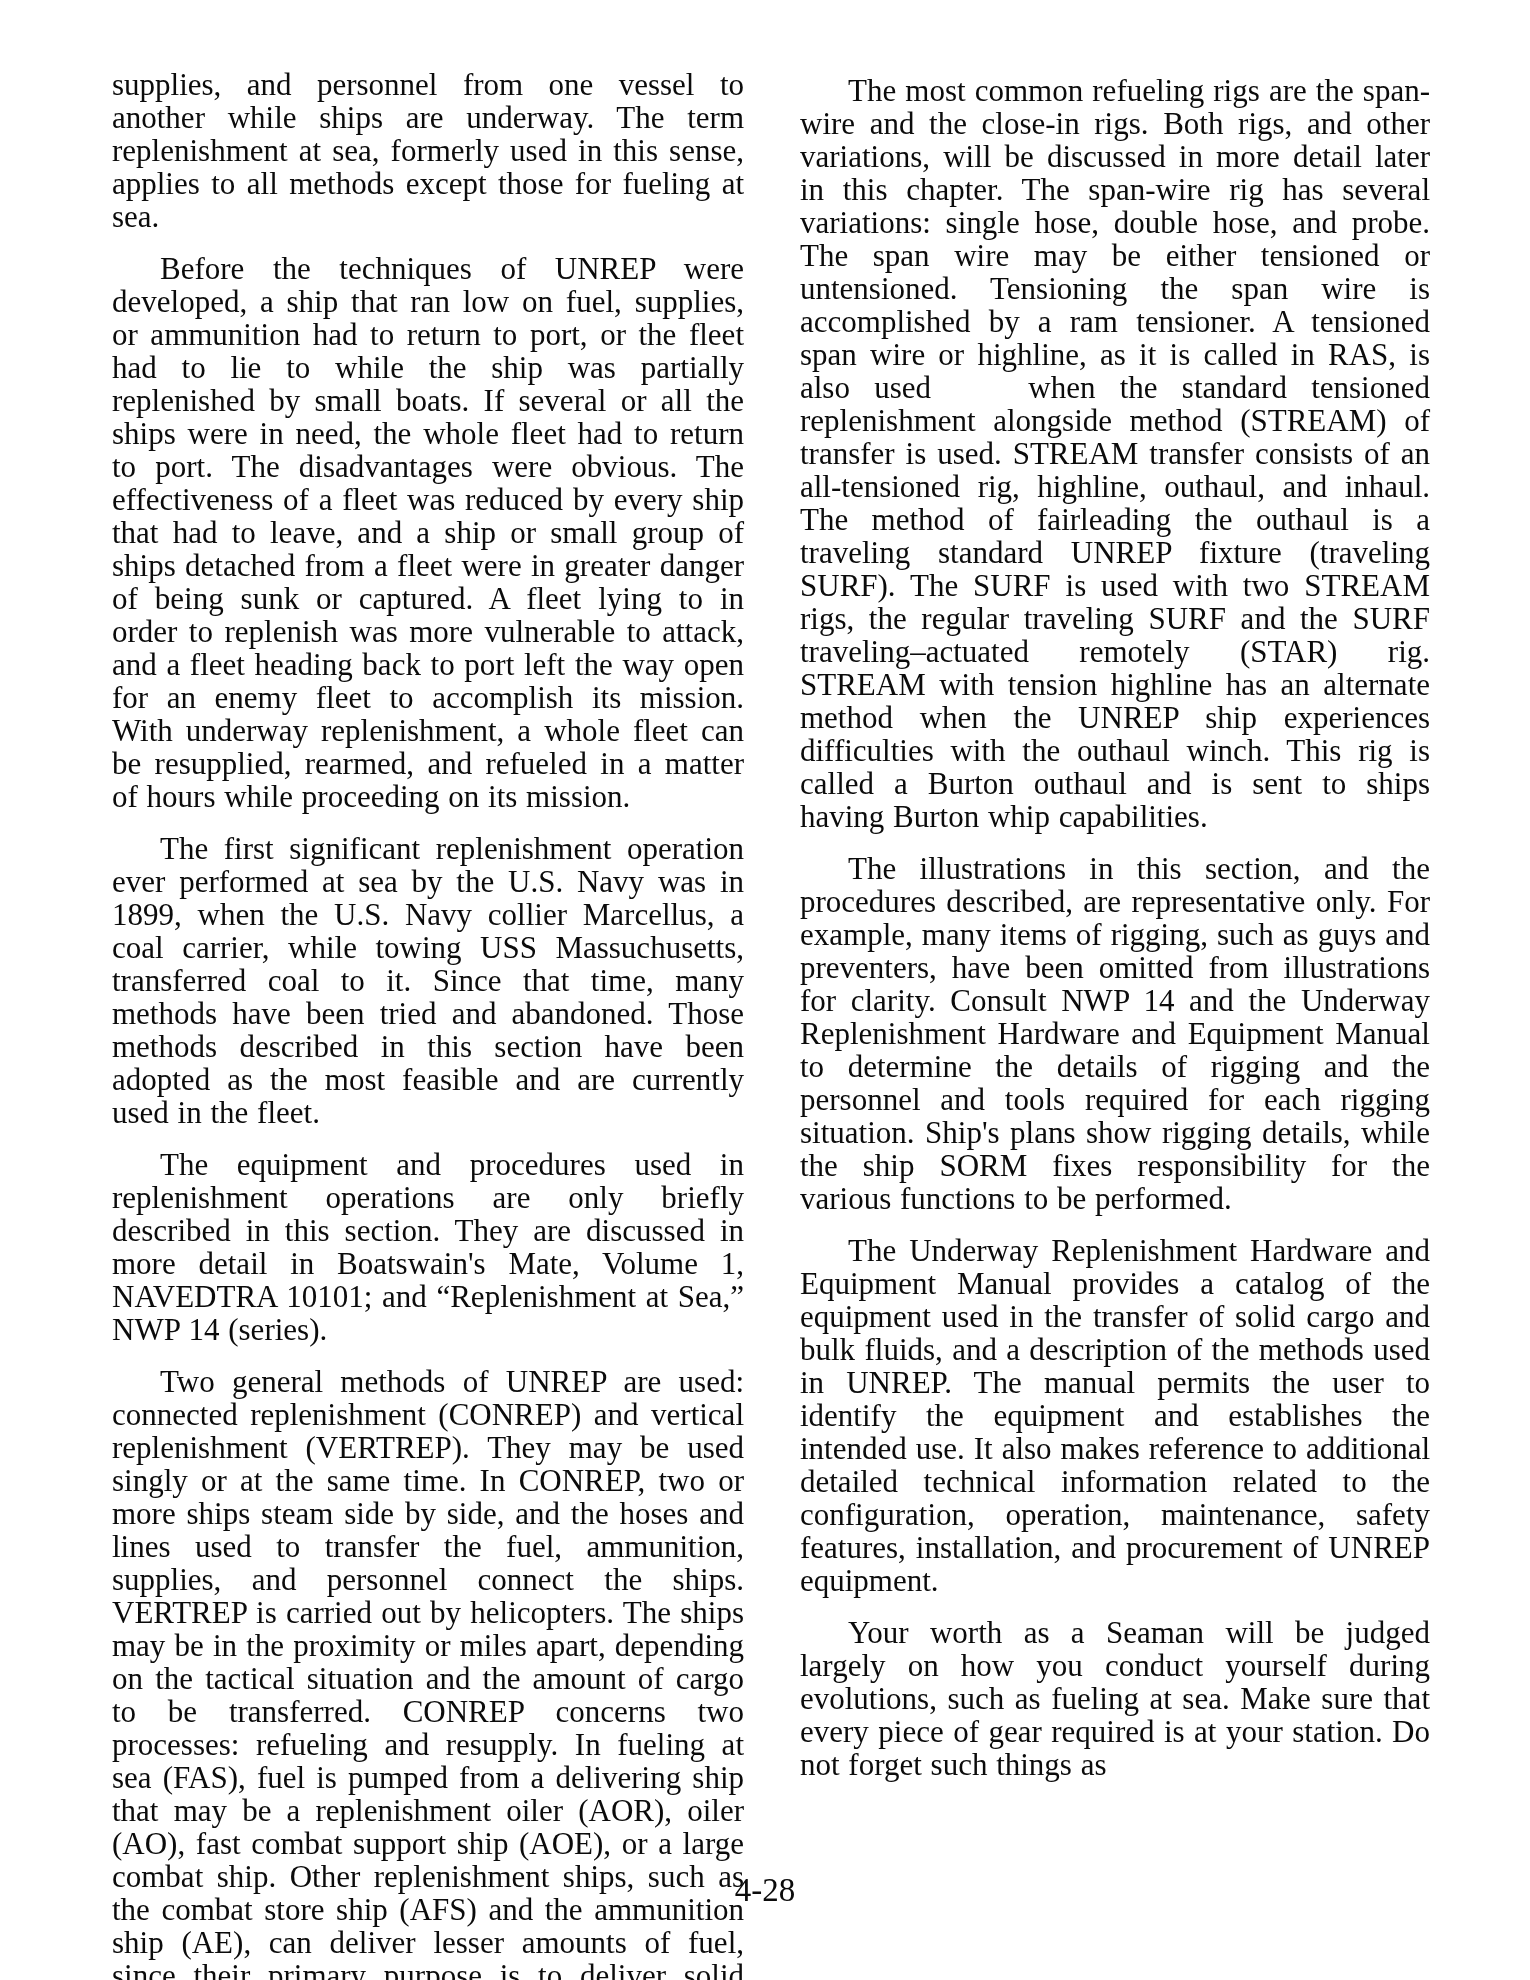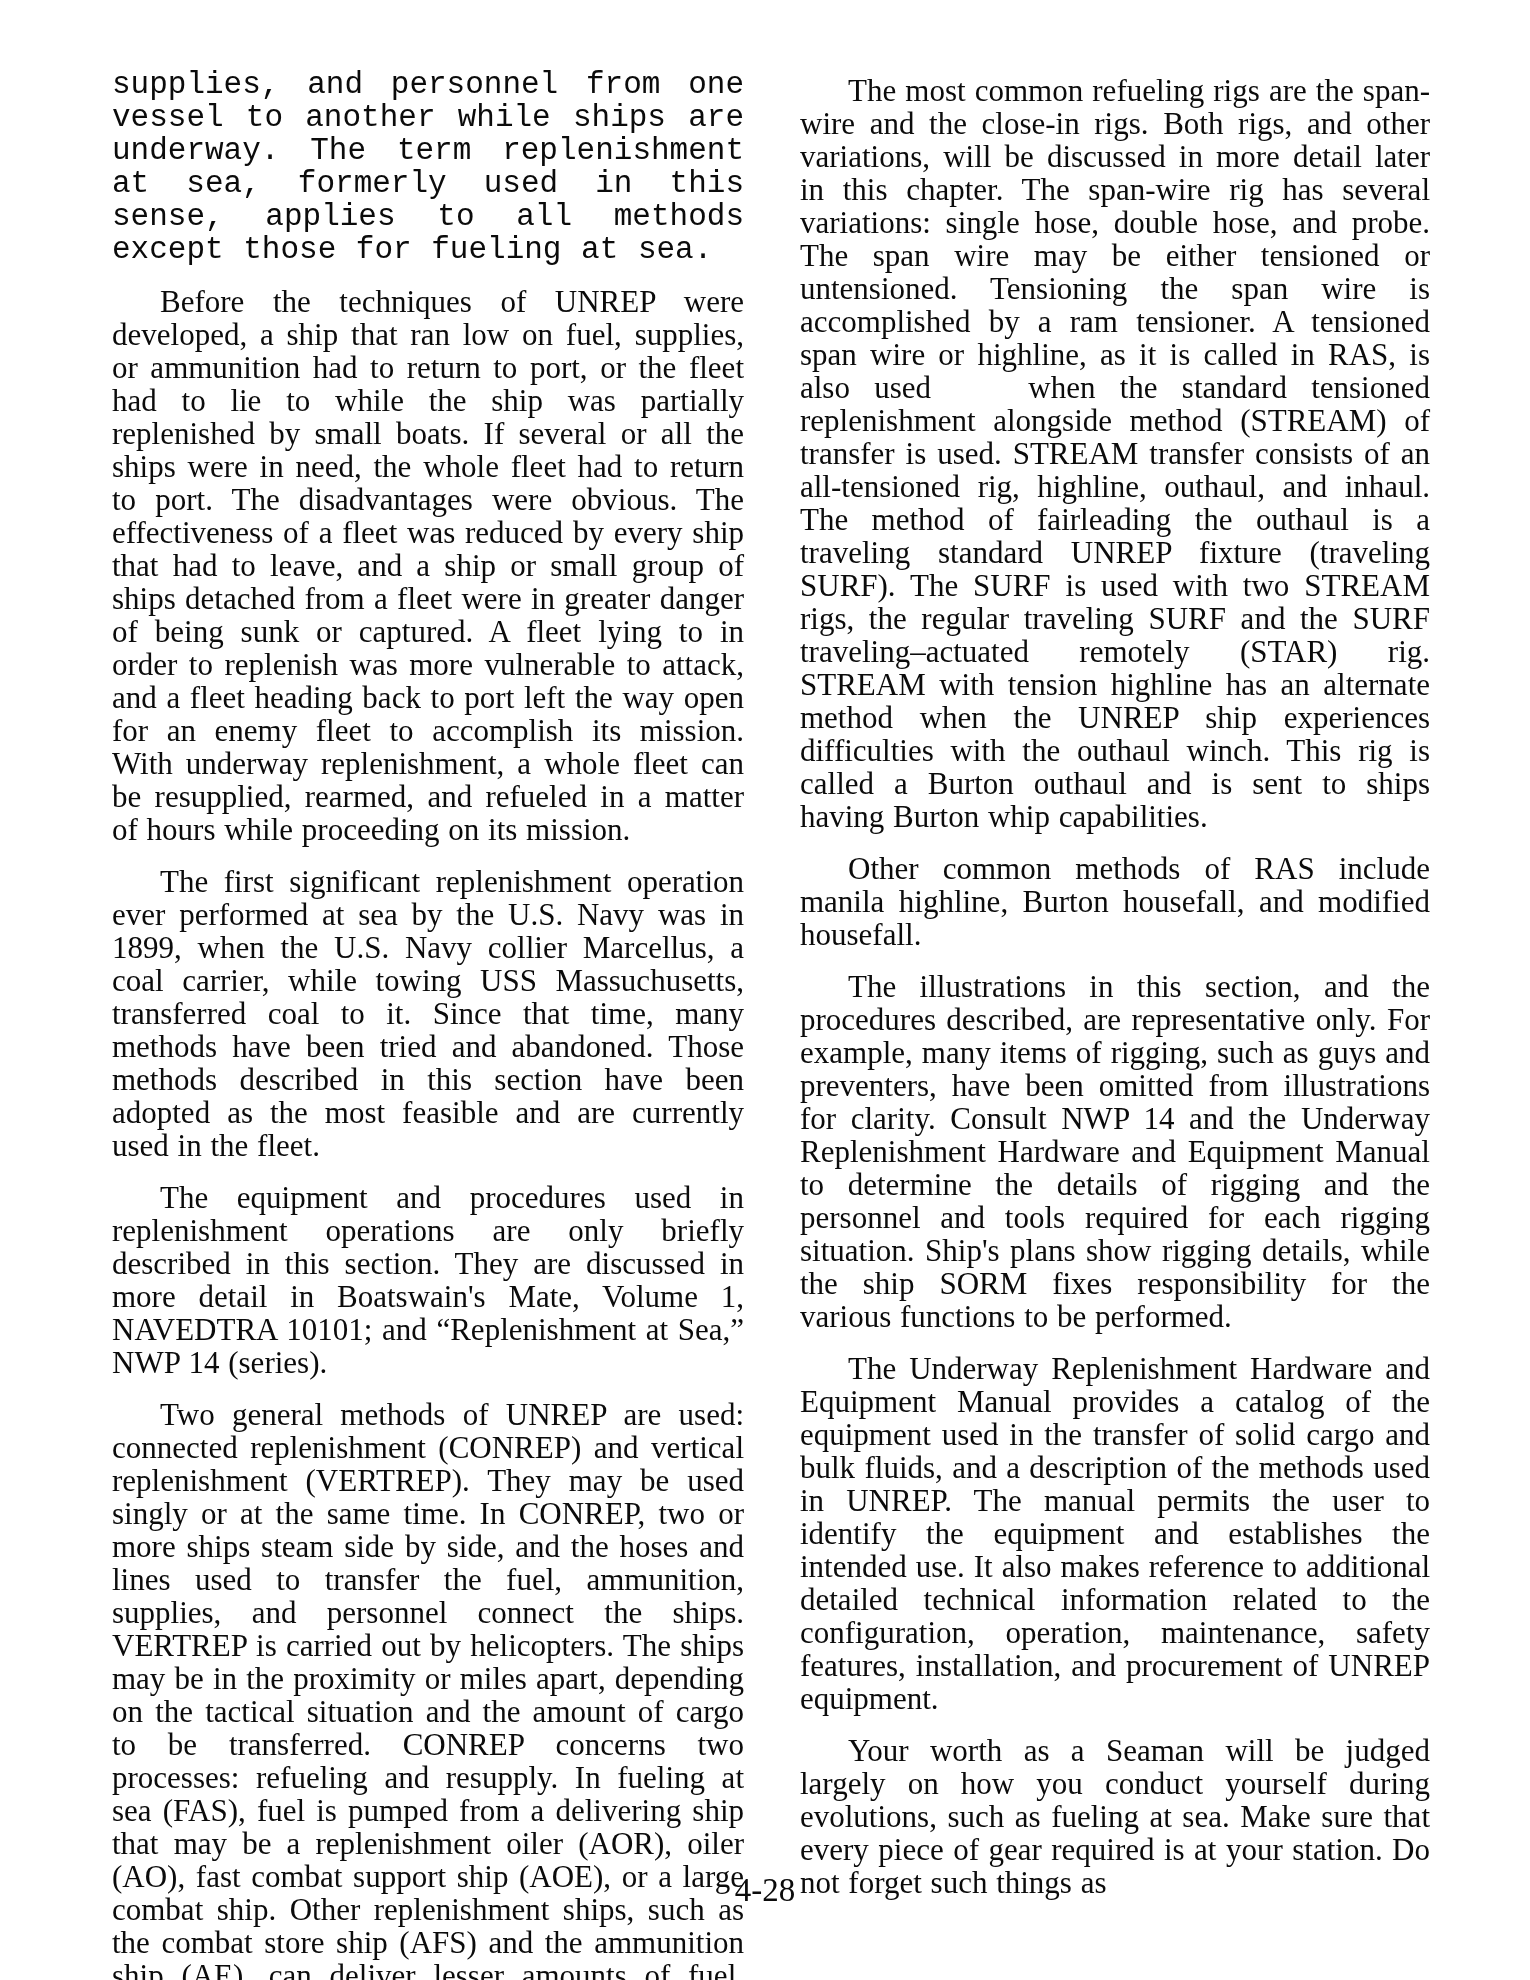--- a/index.html
+++ b/index.html
@@ -35,21 +35,20 @@
     width: 630px;
   }
   .column p {
     margin: 0 0 19px 0;
   }
   .column p.indent {
     text-indent: 48px;
   }
   .column p.noindent {
     text-indent: 0;
-    font-family: Liberation Mono, monospace;
   }
   .page-footer {
     position: absolute;
     top: 1872px;
     left: 0;
     width: 100%;
     text-align: center;
     font-size: 33px;
     line-height: 36px;
     color: #0b0b0b;
@@ -63,21 +62,20 @@
   <div class="column column-left">
     <p class="noindent">supplies, and personnel from one vessel to another while ships are underway. The term replenishment at sea, formerly used in this sense, applies to all methods except those for fueling at sea.</p>
     <p class="indent">Before the techniques of UNREP were developed, a ship that ran low on fuel, supplies, or ammunition had to return to port, or the fleet had to lie to while the ship was partially replenished by small boats. If several or all the ships were in need, the whole fleet had to return to port. The disadvantages were obvious. The effectiveness of a fleet was reduced by every ship that had to leave, and a ship or small group of ships detached from a fleet were in greater danger of being sunk or captured. A fleet lying to in order to replenish was more vulnerable to attack, and a fleet heading back to port left the way open for an enemy fleet to accomplish its mission. With underway replenishment, a whole fleet can be resupplied, rearmed, and refueled in a matter of hours while proceeding on its mission.</p>
     <p class="indent">The first significant replenishment operation ever performed at sea by the U.S. Navy was in 1899, when the U.S. Navy collier Marcellus, a coal carrier, while towing USS Massuchusetts, transferred coal to it. Since that time, many methods have been tried and abandoned. Those methods described in this section have been adopted as the most feasible and are currently used in the fleet.</p>
     <p class="indent">The equipment and procedures used in replenishment operations are only briefly described in this section. They are discussed in more detail in Boatswain's Mate, Volume 1, NAVEDTRA 10101; and “Replenishment at Sea,” NWP 14 (series).</p>
     <p class="indent">Two general methods of UNREP are used: connected replenishment (CONREP) and vertical replenishment (VERTREP). They may be used singly or at the same time. In CONREP, two or more ships steam side by side, and the hoses and lines used to transfer the fuel, ammunition, supplies, and personnel connect the ships. VERTREP is carried out by helicopters. The ships may be in the proximity or miles apart, depending on the tactical situation and the amount of cargo to be transferred. CONREP concerns two processes: refueling and resupply. In fueling at sea (FAS), fuel is pumped from a delivering ship that may be a replenishment oiler (AOR), oiler (AO), fast combat support ship (AOE), or a large combat ship. Other replenishment ships, such as the combat store ship (AFS) and the ammunition ship (AE), can deliver lesser amounts of fuel, since their primary purpose is to deliver solid cargo (supplies and ammunition) by the methods now referred to as replenishment at sea (RAS).</p>
   </div>
 
   <div class="column column-right">
     <p class="indent">The most common refueling rigs are the span-wire and the close-in rigs. Both rigs, and other variations, will be discussed in more detail later in this chapter. The span-wire rig has several variations: single hose, double hose, and probe. The span wire may be either tensioned or untensioned. Tensioning the span wire is accomplished by a ram tensioner. A tensioned span wire or highline, as it is called in RAS, is also used&nbsp;&nbsp;&nbsp; when the standard tensioned replenishment alongside method (STREAM) of transfer is used. STREAM transfer consists of an all-tensioned rig, highline, outhaul, and inhaul. The method of fairleading the outhaul is a traveling standard UNREP fixture (traveling SURF). The SURF is used with two STREAM rigs, the regular traveling SURF and the SURF traveling–actuated remotely (STAR) rig. STREAM with tension highline has an alternate method when the UNREP ship experiences difficulties with the outhaul winch. This rig is called a Burton outhaul and is sent to ships having Burton whip capabilities.</p>
-    <p class="indent">Other common methods of RAS include manila highline, Burton housefall, and modified housefall.</p>
     <p class="indent">The illustrations in this section, and the procedures described, are representative only. For example, many items of rigging, such as guys and preventers, have been omitted from illustrations for clarity. Consult NWP 14 and the Underway Replenishment Hardware and Equipment Manual to determine the details of rigging and the personnel and tools required for each rigging situation. Ship's plans show rigging details, while the ship SORM fixes responsibility for the various functions to be performed.</p>
     <p class="indent">The Underway Replenishment Hardware and Equipment Manual provides a catalog of the equipment used in the transfer of solid cargo and bulk fluids, and a description of the methods used in UNREP. The manual permits the user to identify the equipment and establishes the intended use. It also makes reference to additional detailed technical information related to the configuration, operation, maintenance, safety features, installation, and procurement of UNREP equipment.</p>
     <p class="indent">Your worth as a Seaman will be judged largely on how you conduct yourself during evolutions, such as fueling at sea. Make sure that every piece of gear required is at your station. Do not forget such things as</p>
   </div>
 
   <div class="page-footer">4-28</div>
 
 </div>
 
 </body></html>

